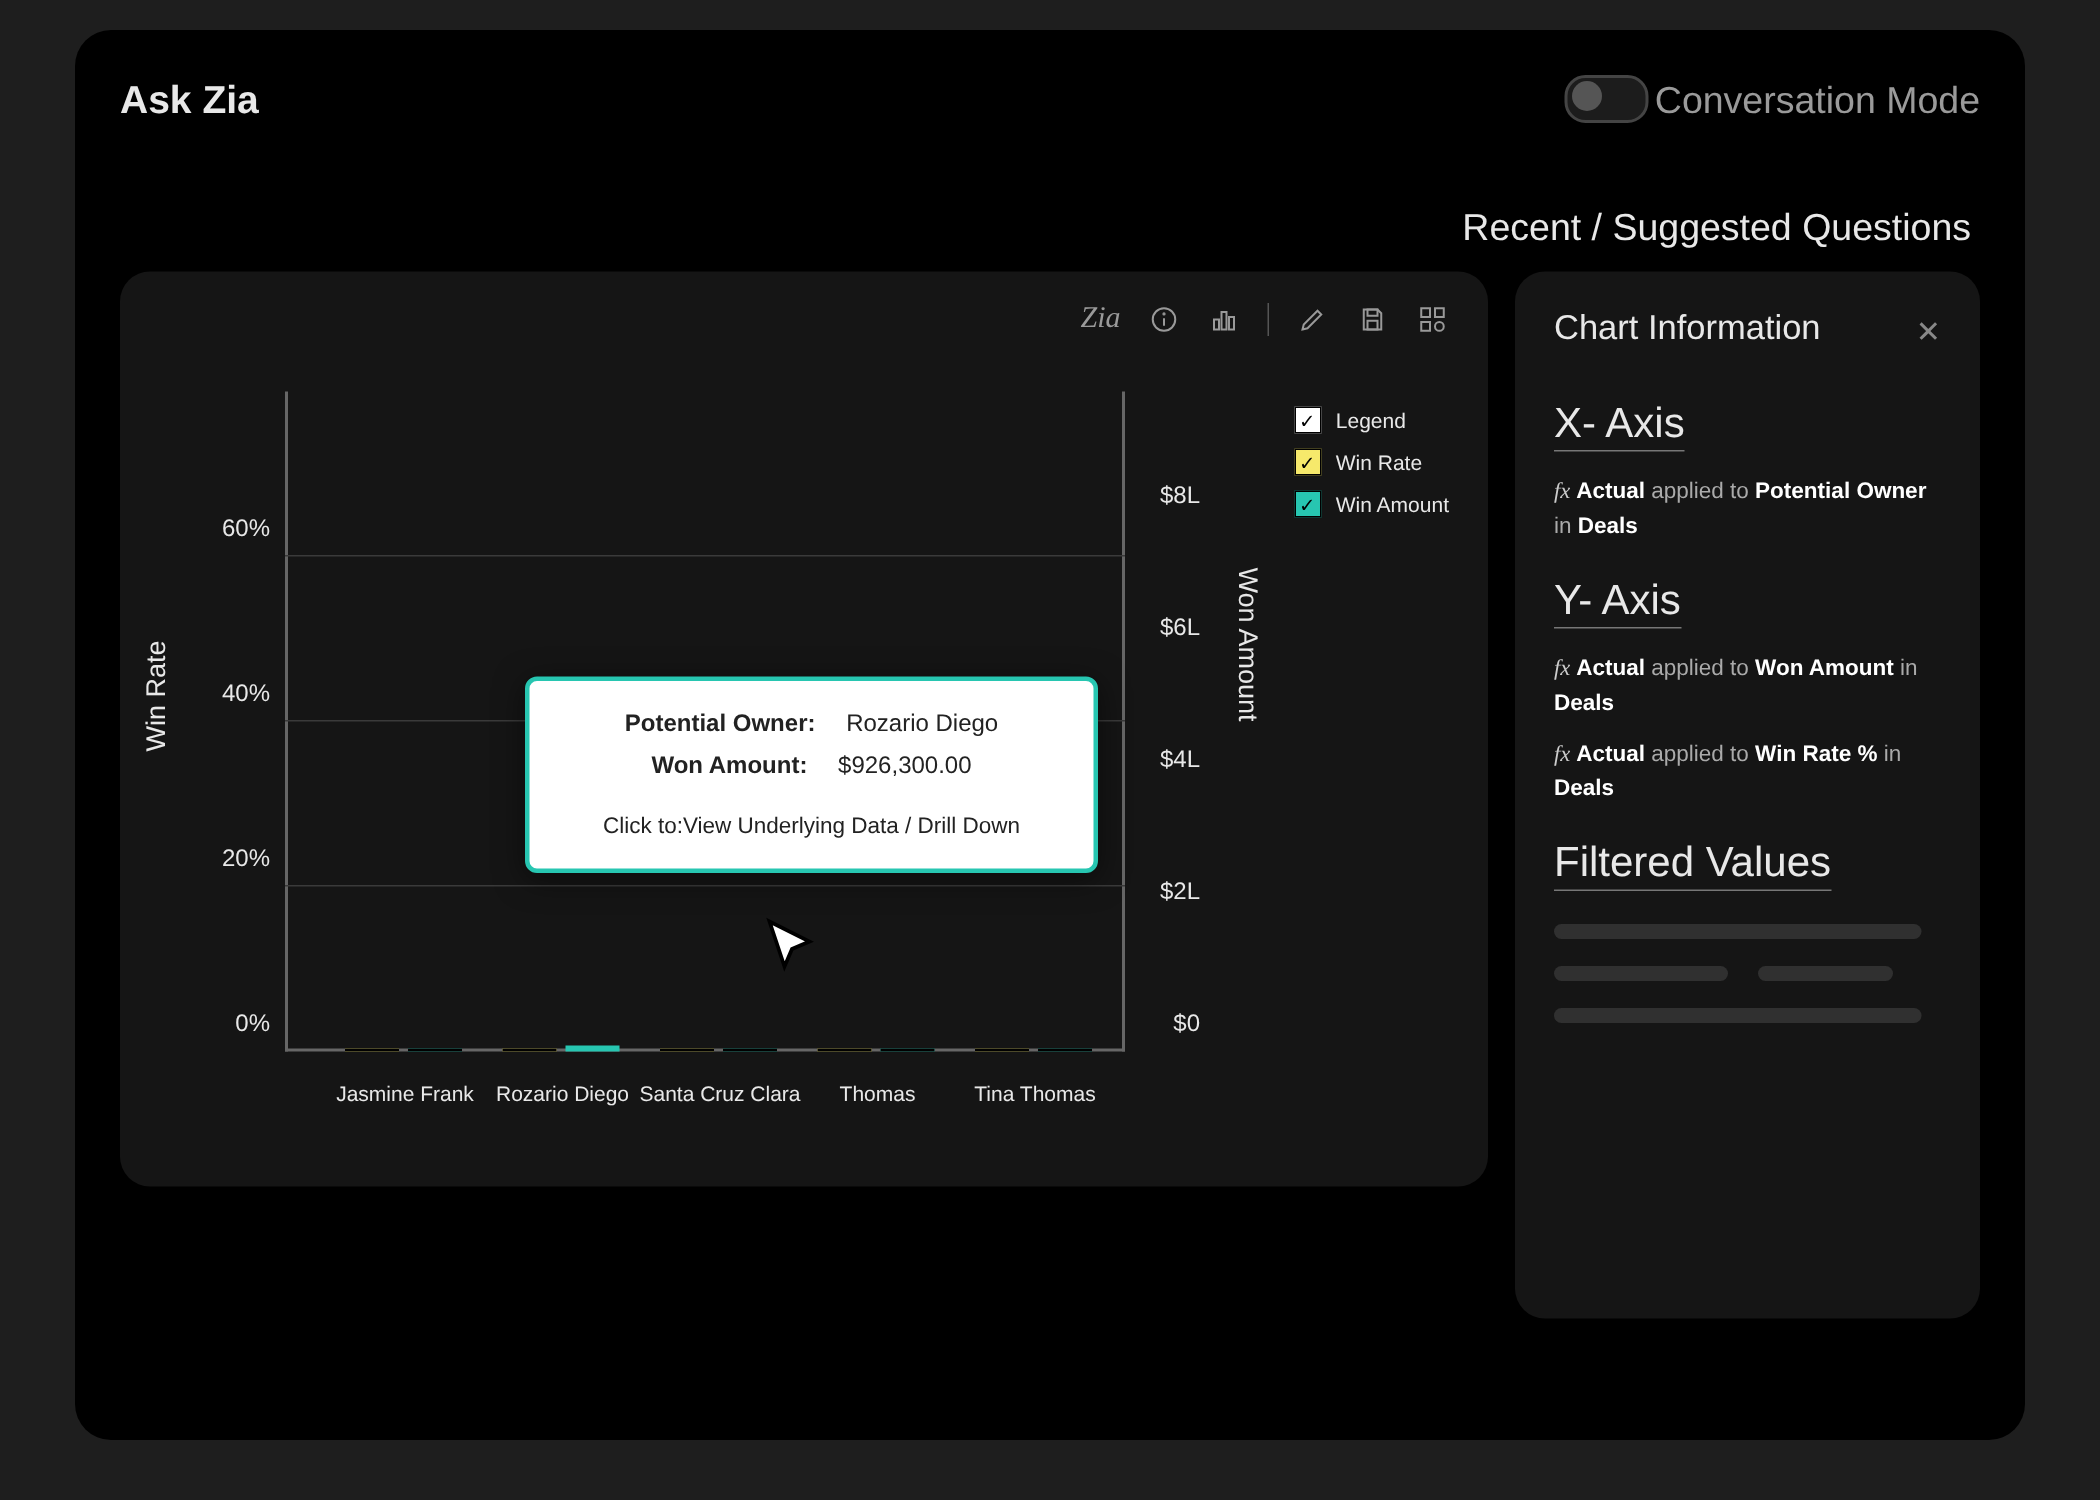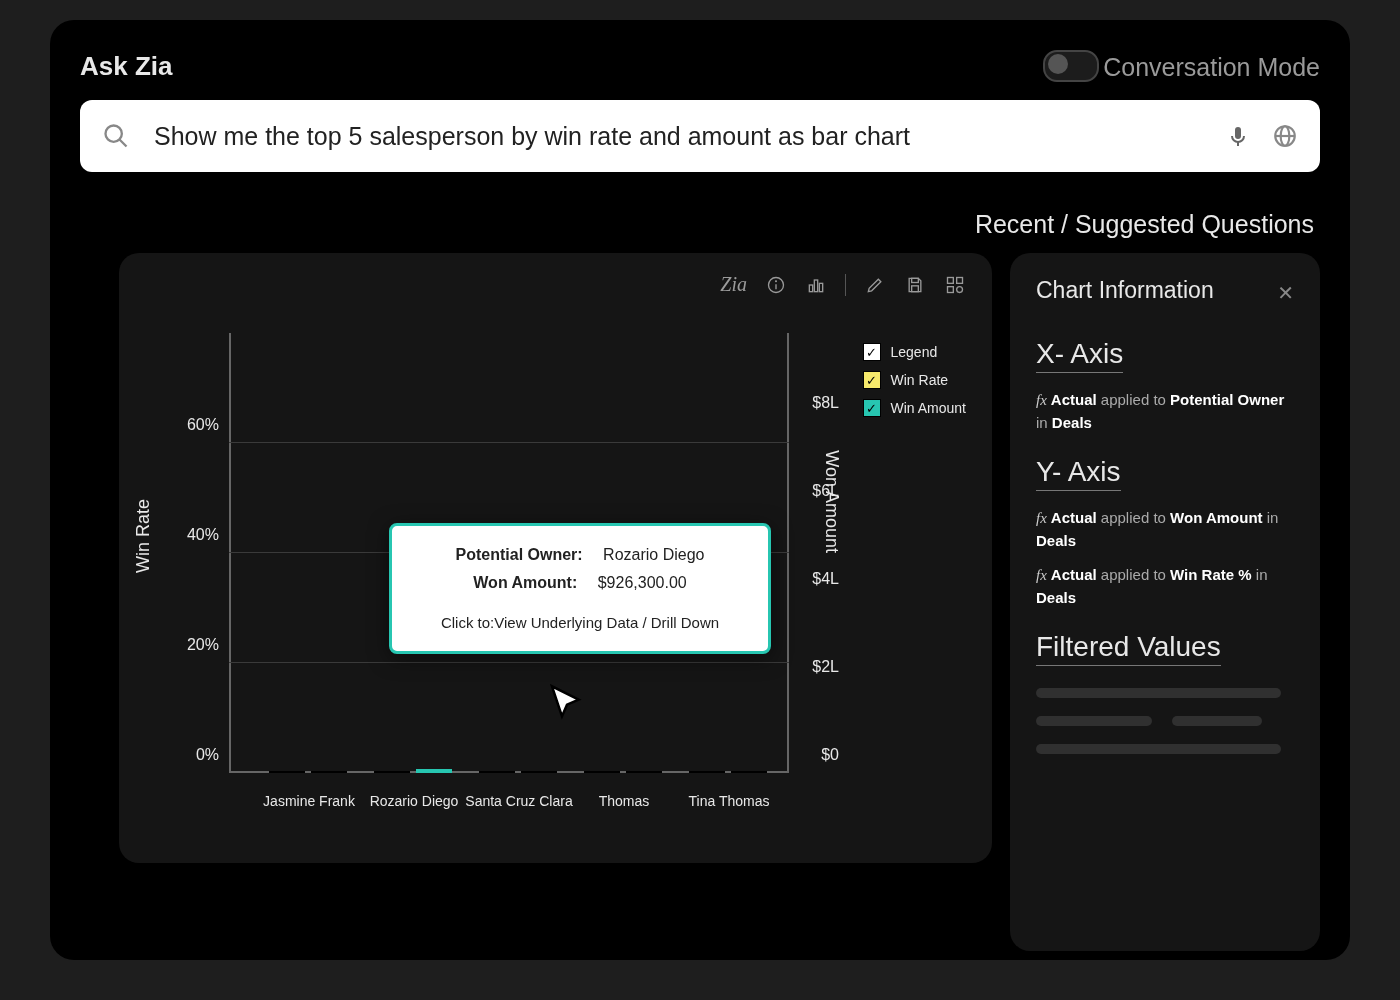--- a/index.html
+++ b/index.html
@@ -26,21 +26,21 @@
 
   
   .search{display:flex;align-items:center;background:var(--white);border-radius:12px;height:72px;padding:0 22px;gap:22px;}
   .search svg{flex:0 0 auto;}
   .search-input{flex:1;border:none;outline:none;font-size:25px;color:#222;background:transparent;}
   .icon-muted{stroke:#888;fill:none;stroke-width:2;}
 
   .subhdr{text-align:right;font-size:25px;color:var(--text);margin:38px 6px 14px 0;}
 
   .cols{display:flex;gap:18px;}
-  .chart-card{flex:1;background:var(--card);border-radius:20px;padding:24px 20px 18px 20px;position:relative;box-sizing:border-box;height:610px;margin-left:39px;}
+  .chart-card{flex:1;background:var(--card);border-radius:20px;padding:24px 20px 18px 20px;position:relative;box-sizing:border-box;height:610px;}
   .info-card{width:310px;background:var(--card);border-radius:20px;padding:24px 26px;box-sizing:border-box;height:698px;position:relative;}
 
   
   .toolbar{position:absolute;top:20px;right:26px;display:flex;align-items:center;gap:18px;}
   .toolbar .sep{width:1px;height:22px;background:#555;}
   .tb{width:22px;height:22px;display:flex;align-items:center;justify-content:center;cursor:pointer;}
   .tb svg{stroke:#999;fill:none;stroke-width:1.6;}
   .zia-sig{font-family:cursive;font-style:italic;color:#9a9a9a;font-size:20px;}
 
   
@@ -91,37 +91,20 @@
 <div class="window">
 
   <div class="hdr">
     <div class="app-title">Ask Zia</div>
     <div class="mode">
       <div class="toggle"></div>
       <span>Conversation Mode</span>
     </div>
   </div>
 
-  <div class="search">
-    <svg width="28" height="28" viewBox="0 0 24 24" class="icon-muted">
-        <circle cx="10" cy="10" r="7"></circle>
-        <line x1="15" y1="15" x2="21" y2="21"></line>
-      </svg>
-    <input class="search-input" value="Show me the top 5 salesperson by win rate and amount as bar chart" style="">
-    <svg width="24" height="28" viewBox="0 0 24 24">
-        <rect x="9" y="3" width="6" height="12" rx="3" fill="#666"></rect>
-        <path d="M6 12a6 6 0 0 0 12 0" stroke="#666" fill="none" stroke-width="2"></path>
-        <line x1="12" y1="18" x2="12" y2="22" stroke="#666" stroke-width="2"></line>
-      </svg>
-    <svg width="26" height="26" viewBox="0 0 24 24" class="icon-muted">
-        <circle cx="12" cy="12" r="9"></circle>
-        <ellipse cx="12" cy="12" rx="4" ry="9"></ellipse>
-        <line x1="3" y1="12" x2="21" y2="12"></line>
-      </svg>
-  </div>
 
   <div class="subhdr">Recent / Suggested Questions</div>
 
   <div class="cols">
 
     <div class="chart-card">
 
       <div class="toolbar">
         <span class="zia-sig">Zia</span>
         <div class="tb">

